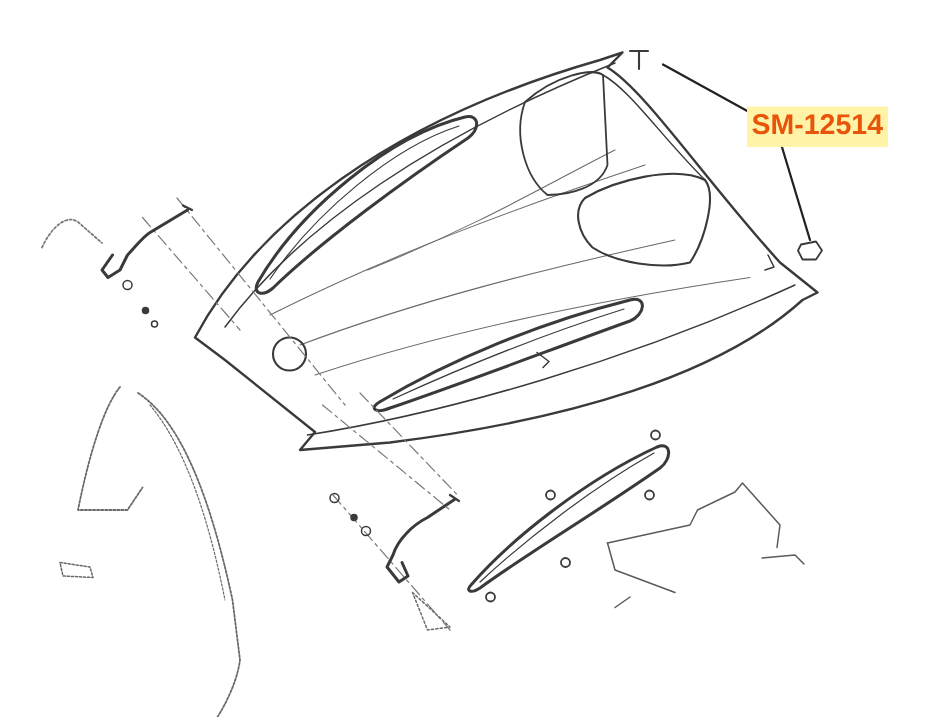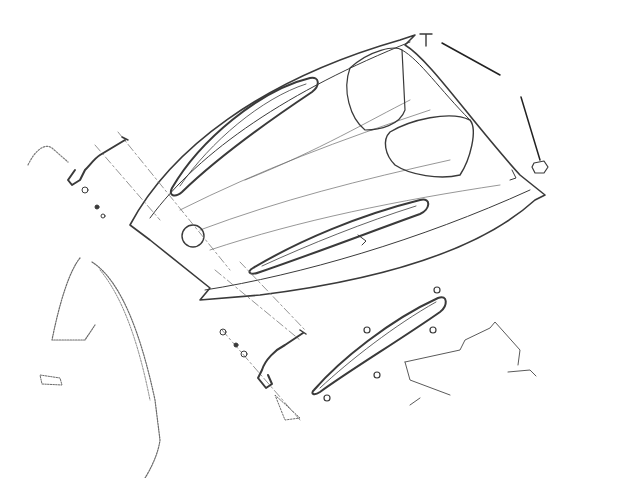--- a/index.html
+++ b/index.html
@@ -116,13 +116,14 @@
         <path d="M534,163 L544,161 L548,167 L544,173 L535,173 L532,167 Z" stroke-width="1.2"></path>
       </g>
 
       <g stroke="#222222" stroke-width="1.5">
         <line x1="442" y1="43" x2="500" y2="75"></line>
         <line x1="521" y1="97" x2="540" y2="160"></line>
       </g>
     </g>
   </svg>
 
+  <div class="callout">SM-12514</div>
 </div>
 
 </body></html>

